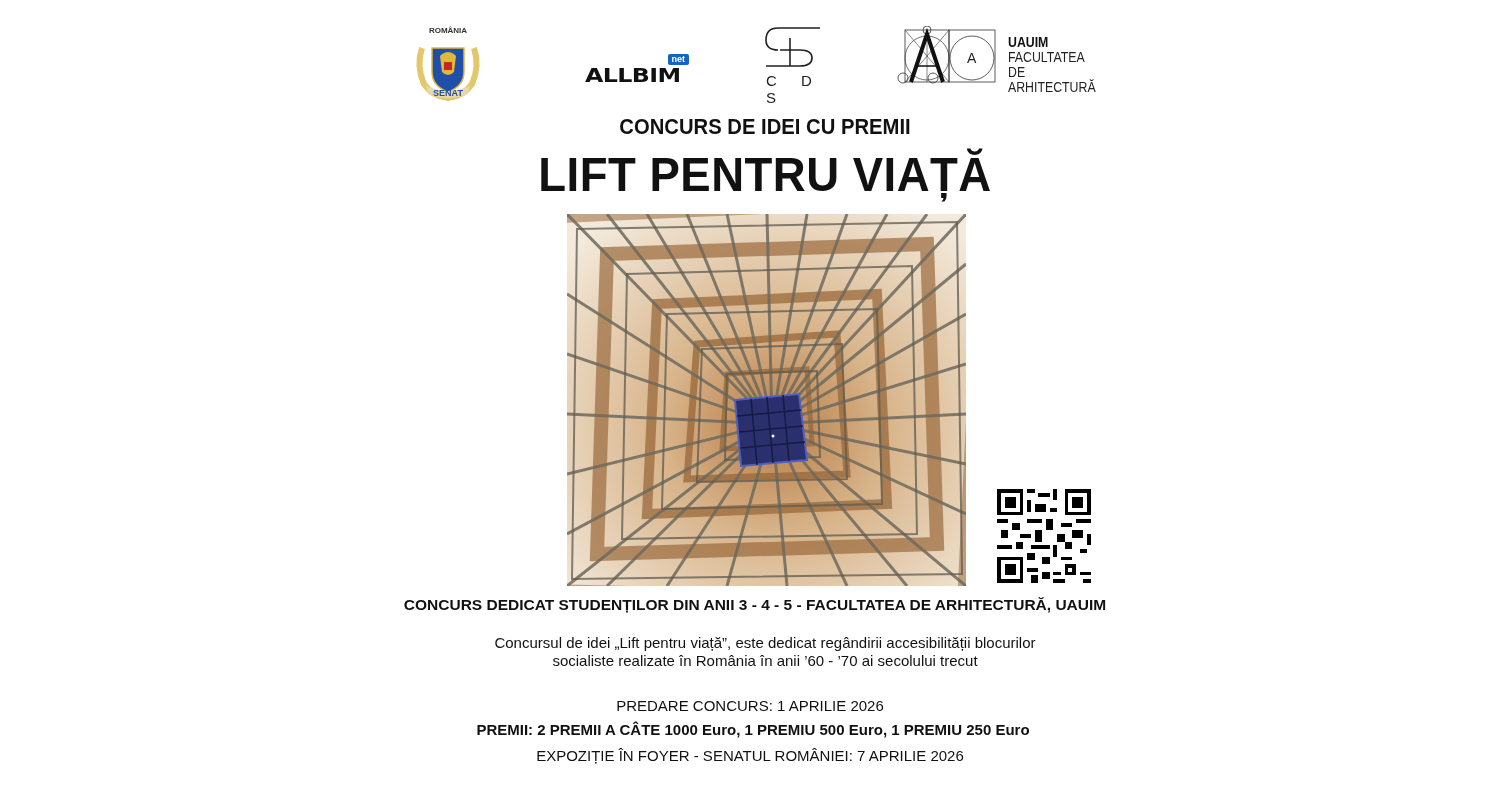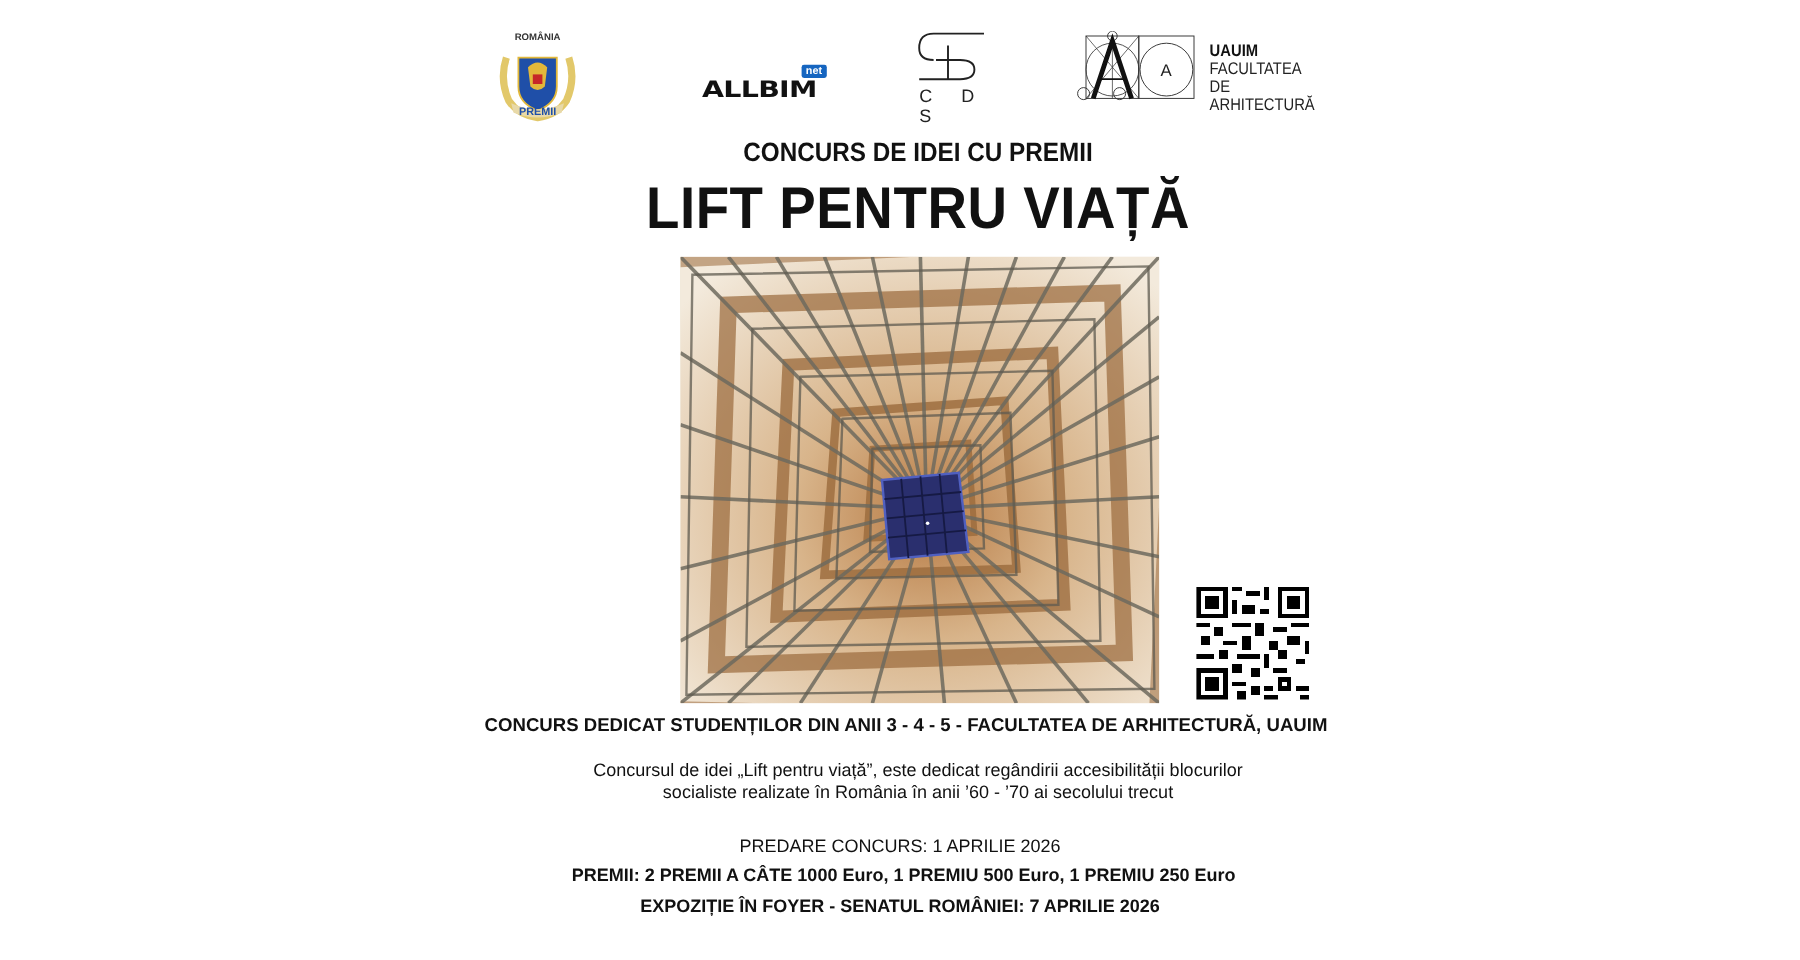--- a/index.html
+++ b/index.html
@@ -33,35 +33,35 @@
 
   
   .qr { left:997px; top:489px; width:94px; height:94px; }
 
   
   .line { left:0; width:1500px; text-align:center; }
   .dedicated { top:596px; font-weight:bold; font-size:15.5px; left:5px; }
   .desc { top:634px; font-size:15px; line-height:18px; left:15px; }
   .deadline { top:697px; font-weight:normal; font-size:15px; }
   .prizes { top:721px; font-weight:bold; font-size:15px; left:3px; }
-  .expo { top:747px; font-weight:bold; font-size:15px; }
+  .expo { top:747px; font-weight:normal; font-size:15px; }
 </style>
 </head>
 <body>
 
 <div class="abs logo-senat">
   <svg width="72" height="76" viewBox="0 0 72 76">
     <path d="M10 22 Q4 40 12 58 Q20 70 36 72 Q52 70 60 58 Q68 40 62 22" fill="none" stroke="#e2c86a" stroke-width="6"></path>
     <path d="M20 22 L52 22 L52 46 Q52 60 36 66 Q20 60 20 46 Z" fill="#1f4fa8" stroke="#e2b83a" stroke-width="1.5"></path>
     <path d="M28 30 Q36 22 44 30 L42 46 Q36 52 30 46 Z" fill="#e2b83a"></path>
     <rect x="32" y="36" width="8" height="8" fill="#c62828"></rect>
     <path d="M14 60 Q36 70 58 60 L56 68 Q36 76 16 68 Z" fill="#e8d9a8"></path>
   </svg>
   <div style="position:absolute;left:0;top:0;width:72px;text-align:center;font-size:8px;font-weight:bold;color:#333;">ROMÂNIA</div>
-  <div style="position:absolute;left:0;top:62px;width:72px;text-align:center;font-size:9px;font-weight:bold;color:#1f4fa8;">PREMII</div>
+  <div style="position:absolute;left:0;top:62px;width:72px;text-align:center;font-size:9px;font-weight:bold;color:#1f4fa8;">SENAT</div>
 </div>
 
 <div class="abs logo-allbim">
   <span class="allbim-net">net</span>
   <span class="allbim-word">ALLBIM</span>
 </div>
 
 <div class="abs logo-cds">
   <svg width="64" height="46" viewBox="0 0 64 46">
     <path d="M60 2 L18 2 Q6 2 6 14 Q6 24 18 24" fill="none" stroke="#222" stroke-width="1.6"></path>

